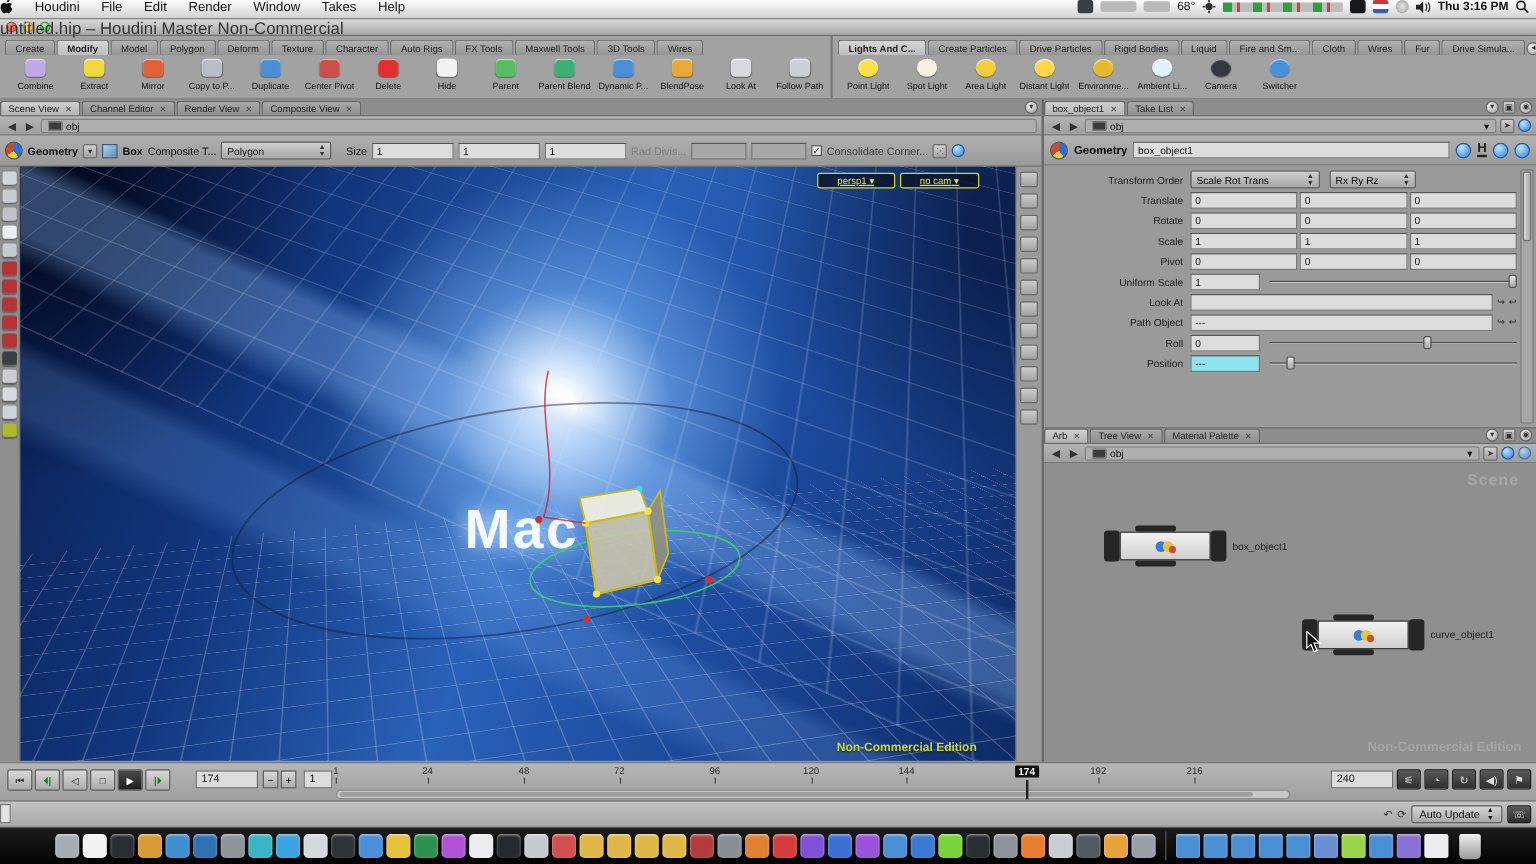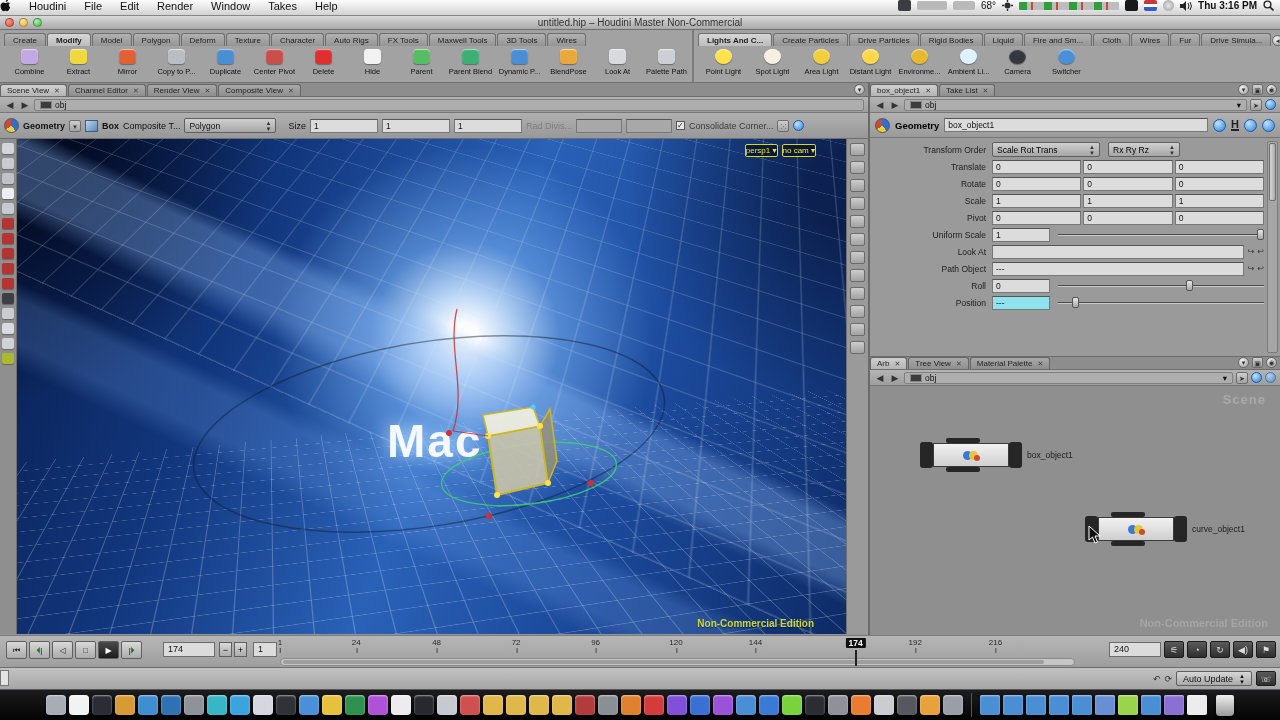--- a/index.html
+++ b/index.html
@@ -22,21 +22,21 @@
   .mb-clock { font-weight:bold; white-space:nowrap; }
 
   
   .titlebar { position:absolute; top:16px; left:0; right:0; height:14px;
     background:linear-gradient(#d9d9d9,#a9a9a9); border-bottom:1px solid #6f6f6f;
     display:flex; align-items:center; z-index:39; }
   .tl { width:9px; height:9px; border-radius:50%; margin-left:5px; border:1px solid rgba(0,0,0,.3); }
   .tl.r{background:radial-gradient(circle at 35% 30%,#ff9a8a,#e0443a);}
   .tl.y{background:radial-gradient(circle at 35% 30%,#ffe9a0,#f5a623);}
   .tl.g{background:radial-gradient(circle at 35% 30%,#b8f0b0,#2dbb3f);}
-  .win-title { position:absolute; left:0; right:0; text-align:center; font-size:10px; color:#333; }
+  .win-title { position:absolute; left:0; right:0; text-align:left; font-size:14px; color:#333; }
 
   
   .shelf { position:absolute; top:30px; left:0; right:0; height:53px; background:#a2a2a2; border-bottom:1px solid #707070; display:flex; }
   .shelf-set { display:flex; flex-direction:column; }
   .shelf-set.left { width:700px; border-right:2px solid #7c7c7c; }
   .shelf-set.right { flex:1; }
   .shelf-tabs { display:flex; align-items:flex-end; height:16px; padding-left:4px; }
   .shelf-tab { font-size:8px; color:#1d1d1d; background:linear-gradient(#b2b2b2,#949494);
     border:1px solid #6e6e6e; border-bottom:none; border-radius:3px 3px 0 0; padding:2px 8px 1px; margin-right:1px; white-space:nowrap; }
   .shelf-tab.active { background:linear-gradient(#d6d6d6,#bdbdbd); font-weight:bold; }
@@ -96,21 +96,21 @@
     transform:perspective(700px) rotateX(58deg) rotateZ(-14deg); opacity:.55; }
   .vp-grid2 { position:absolute; left:-20%; top:-55%; width:120%; height:110%;
     background-image:
       repeating-linear-gradient(0deg, rgba(215,230,250,.4) 0 1px, transparent 1px 30px),
       repeating-linear-gradient(90deg, rgba(215,230,250,.4) 0 1px, transparent 1px 30px);
     transform:perspective(700px) rotateX(52deg) rotateZ(26deg); opacity:.5; }
   .vp-mac { position:absolute; left:370px; top:275px; font-size:46px; font-weight:bold; color:rgba(255,255,255,.92);
     text-shadow:0 0 18px rgba(190,225,255,.95), 0 0 40px rgba(120,180,255,.8); letter-spacing:2px; }
   .vp-deco { position:absolute; inset:0; }
   .vp-chips { position:absolute; top:5px; right:30px; display:flex; gap:4px; }
-  .vp-chip { background:rgba(10,20,40,.8); border:1px solid #d8d820; color:#e8e840; font-size:8px; padding:1px 0; border-radius:2px; white-space:nowrap; }
+  .vp-chip { background:rgba(10,20,40,.8); border:1px solid #d8d820; color:#e8e840; font-size:8px; padding:1px 16px; border-radius:2px; white-space:nowrap;text-decoration:underline; }
   .vp-watermark { position:absolute; right:32px; bottom:5px; font-size:10px; font-weight:bold; color:#cfd838; text-shadow:0 1px 1px rgba(0,0,0,.5); }
 
   
   .right-pane { position:absolute; top:83px; left:868px; right:0; height:552px; background:#9a9a9a; border-left:2px solid #6a6a6a; display:flex; flex-direction:column; }
   .param-head { height:25px; background:linear-gradient(#b2b2b2,#9a9a9a); border-bottom:1px solid #777; display:flex; align-items:center; gap:5px; padding:0 5px; }
   .param-head .name-fld { flex:1; }
   .h-btn { font-size:11px; font-weight:bold; color:#222; border-bottom:2px solid #222; line-height:10px; }
   .params { position:relative; flex:0 0 218px; background:#9a9a9a; padding-top:3px; overflow:hidden; }
   .prow { display:flex; align-items:center; height:17px; padding-right:16px; }
   .prow .plabel { width:122px; text-align:right; padding-right:6px; font-size:8.5px; color:#1c1c1c; white-space:nowrap; }
@@ -295,21 +295,21 @@
           <div class="shelf-tool">
             <div class="tool-glyph" style="background: rgb(232, 169, 58);"></div>
             <div class="tool-label">BlendPose</div>
           </div>
           <div class="shelf-tool">
             <div class="tool-glyph" style="background: rgb(216, 218, 222);"></div>
             <div class="tool-label">Look At</div>
           </div>
           <div class="shelf-tool">
             <div class="tool-glyph" style="background: rgb(204, 208, 214);"></div>
-            <div class="tool-label">Palette Path</div>
+            <div class="tool-label">Follow Path</div>
           </div>
         </div>
     </div>
     <div class="shelf-set right">
       <div class="shelf-tabs">
         <div style="display:flex">
 
         <div class="shelf-tab active">Lights And C...</div>
             <div class="shelf-tab">Create Particles</div>
             <div class="shelf-tab">Drive Particles</div>

